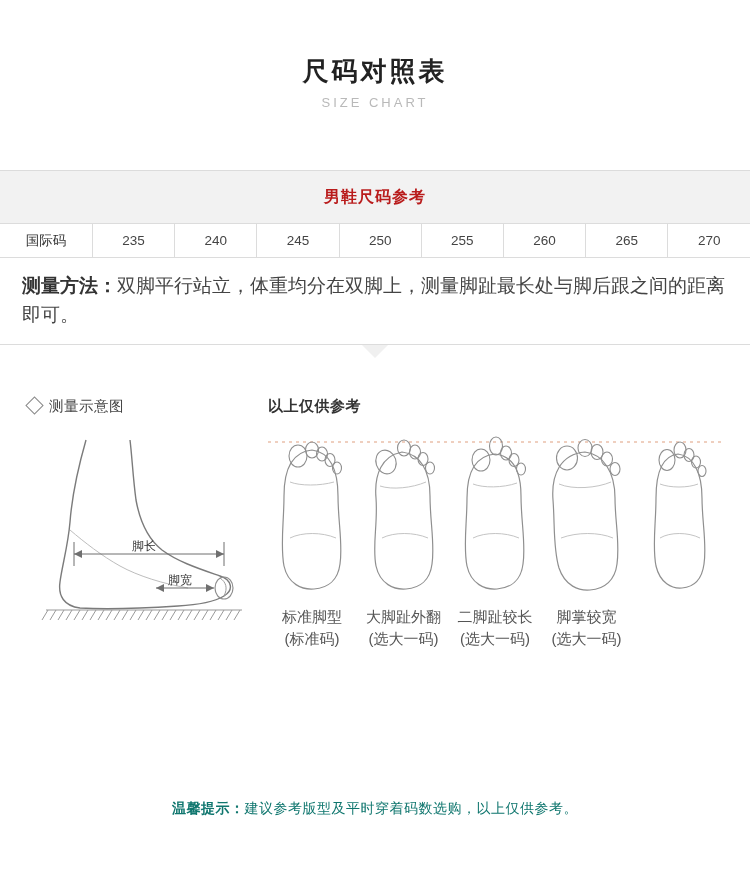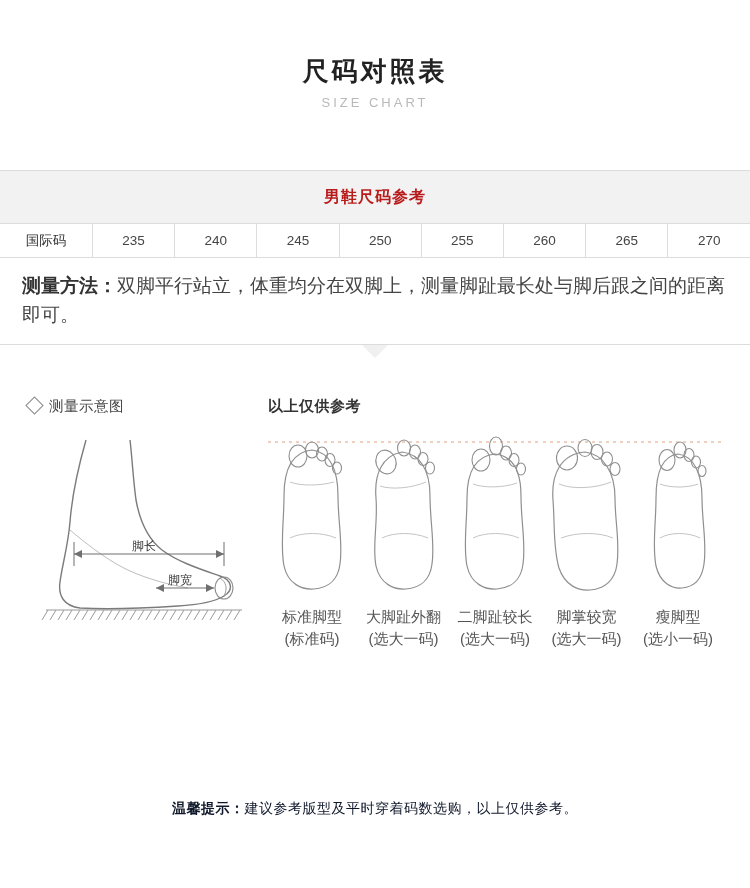--- a/index.html
+++ b/index.html
@@ -163,21 +163,21 @@
   }
 
   
   .tip {
     position: absolute;
     left: 0;
     right: 0;
     top: 800px;
     text-align: center;
     font-size: 14px;
-    color: #0f172a;
+    color: #0f766e;
     letter-spacing: 0.5px;
   }
   .tip b {
     font-weight: bold;
   }
 </style>
 </head>
 <body>
 
 <div class="page">
@@ -365,24 +365,20 @@
             <path d="M44 28 C28 30 22 48 22 72 C22 98 18 120 22 140 C26 157 38 163 48 162
                      C60 161 68 153 70 138 C73 118 68 96 68 72 C68 48 60 30 44 28 Z" fill="none" stroke="#8f8f8f" stroke-width="1.2"></path>
             <ellipse cx="33" cy="34" rx="8" ry="10.5" fill="none" stroke="#8f8f8f" stroke-width="1.1"></ellipse>
             <ellipse cx="46" cy="24" rx="6" ry="8" fill="none" stroke="#8f8f8f" stroke-width="1.1"></ellipse>
             <ellipse cx="55" cy="29" rx="5" ry="6.5" fill="none" stroke="#8f8f8f" stroke-width="1.1"></ellipse>
             <ellipse cx="62" cy="36" rx="4.5" ry="6" fill="none" stroke="#8f8f8f" stroke-width="1.1"></ellipse>
             <ellipse cx="68" cy="45" rx="4" ry="5.5" fill="none" stroke="#8f8f8f" stroke-width="1.1"></ellipse>
             <path d="M26 58 C36 62 54 62 64 58" fill="none" stroke="#c4c4c4" stroke-width="1"></path>
             <path d="M26 112 C36 106 54 106 66 112" fill="none" stroke="#c4c4c4" stroke-width="1"></path>
           </svg>
-          <div class="caption">
-            <div>瘦脚型</div>
-            <div>(选小一码)</div>
-          </div>
         </div>
 
       </div>
     </div>
   </div>
 
   <div class="tip">
     <b>温馨提示：</b><span>建议参考版型及平时穿着码数选购，以上仅供参考。</span>
   </div>
 

